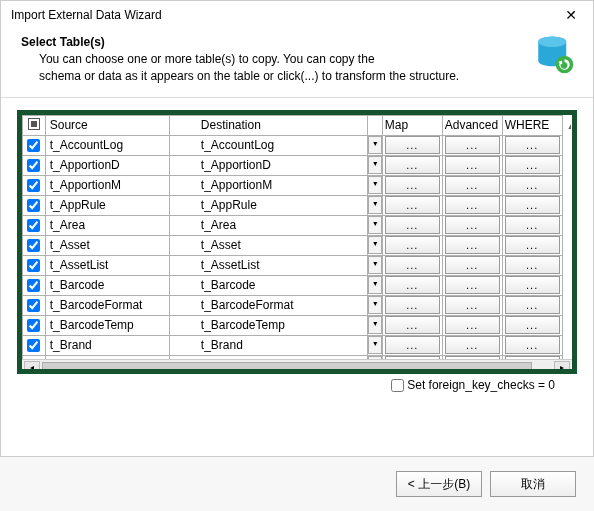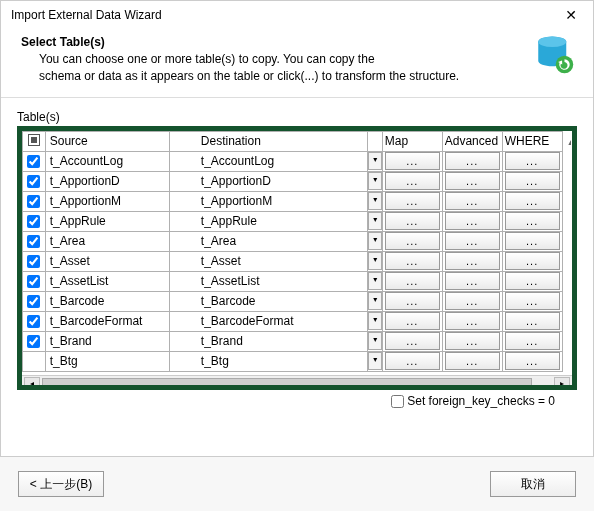--- a/index.html
+++ b/index.html
@@ -23,21 +23,21 @@
 .col-dd { width: 14px; padding:0; }
 .col-btn { width: 58px; padding: 0 2px; }
 .dd-btn { width: 14px; height: 18px; border: 1px solid #aaa; background: #f4f4f4; font-size: 8px; line-height: 14px; text-align:center; cursor: pointer; display:block; }
 .ell-btn { width: 100%; height: 18px; border: 1px solid #999; background: linear-gradient(#fff,#eaeaea); font-size: 11px; cursor: pointer; letter-spacing: 1px; }
 .hscroll { height: 18px; border-top: 1px solid #ccc; background: #f0f0f0; display: flex; align-items: center; justify-content: space-between; padding: 0 2px; }
 .hs-arrow { width: 16px; height: 14px; border: 1px solid #bbb; background: #e8e8e8; font-size: 8px; text-align: center; line-height: 12px; cursor: pointer; }
 .hs-track { flex: 1; height: 12px; margin: 0 2px; background: #eee; position: relative; }
 .hs-thumb { position: absolute; left: 0; top: 0; height: 100%; width: 96%; background: #cfcfcf; border: 1px solid #aaa; }
 .fk-row { text-align: right; padding: 4px 22px 2px 0; }
 .fk-row label { font-size: 12px; }
-.footer { position: absolute; bottom: 0; left: 0; right: 0; border-top: 1px solid #ccc; padding: 14px 18px; display: flex; justify-content: space-between; gap: 8px; background: #f7f7f7; }
+.footer { position: absolute; bottom: 0; left: 0; right: 0; border-top: 1px solid #ccc; padding: 14px 18px; display: flex; justify-content: flex-end; gap: 8px; background: #f7f7f7; }
 .nav-btn { min-width: 86px; height: 26px; border: 1px solid #999; background: linear-gradient(#fff,#eee); font-size: 12px; cursor: pointer; padding: 0 10px; }
 .nav-btn.primary { border: 2px solid #0078d7; }
 input[type=checkbox] { width: 13px; height: 13px; vertical-align: middle; }
 .hdr-chk { width:12px; height:12px; border:1px solid #555; display:inline-block; position:relative; }
 .hdr-chk::after { content:""; position:absolute; left:2px; top:2px; width:6px; height:6px; background:#555; }
 </style>
 </head>
 <body>
 
 <div class="titlebar">
@@ -52,21 +52,20 @@
   <svg class="db-icon" viewBox="0 0 48 48">
     <ellipse cx="22" cy="10" rx="16" ry="6" fill="#2aa8d8"></ellipse>
     <path d="M6 10v22c0 3.3 7.2 6 16 6s16-2.7 16-6V10" fill="#2aa8d8"></path>
     <ellipse cx="22" cy="10" rx="16" ry="6" fill="#5bc4ea"></ellipse>
     <circle cx="36" cy="36" r="10" fill="#3db04a"></circle>
     <path d="M36 30a6 6 0 1 1-5.7 4.1l-1.6-1 4.5-1.8.2 4.8-1.5-1a4 4 0 1 0 4.1-2.1z" fill="#fff"></path>
   </svg>
 </div>
 
 <div class="content">
-  <div class="tbl-caption">Table(s)</div>
   <div class="grid-wrap">
     <div class="grid-inner">
       <table>
         <thead>
           <tr>
             <th class="col-chk"><span class="hdr-chk"></span></th>
             <th class="col-src">Source</th>
             <th class="col-dst">Destination</th>
             <th class="col-dd"></th>
             <th class="col-btn">Map</th>
@@ -169,20 +168,32 @@
               </td>
               <td class="col-btn"><button class="ell-btn">...</button></td>
               <td class="col-btn"><button class="ell-btn">...</button></td>
               <td class="col-btn"><button class="ell-btn">...</button></td>
               <td style="border:none"></td>
             </tr>
             <tr>
               <td class="col-chk"><input type="checkbox" checked="" style=""></td>
               <td class="col-src">t_BarcodeFormat</td>
               <td class="col-dst">t_BarcodeFormat</td>
+              <td class="col-dd">
+                <span class="dd-btn">▾</span>
+              </td>
+              <td class="col-btn"><button class="ell-btn">...</button></td>
+              <td class="col-btn"><button class="ell-btn">...</button></td>
+              <td class="col-btn"><button class="ell-btn">...</button></td>
+              <td style="border:none"></td>
+            </tr>
+            <tr>
+              <td class="col-chk"><input type="checkbox" checked="" style=""></td>
+              <td class="col-src">t_BarcodeTemp</td>
+              <td class="col-dst">t_BarcodeTemp</td>
               <td class="col-dd">
                 <span class="dd-btn">▾</span>
               </td>
               <td class="col-btn"><button class="ell-btn">...</button></td>
               <td class="col-btn"><button class="ell-btn">...</button></td>
               <td class="col-btn"><button class="ell-btn">...</button></td>
               <td style="border:none"></td>
             </tr>
             <tr>
               <td class="col-chk"><input type="checkbox" checked="" style=""></td>

